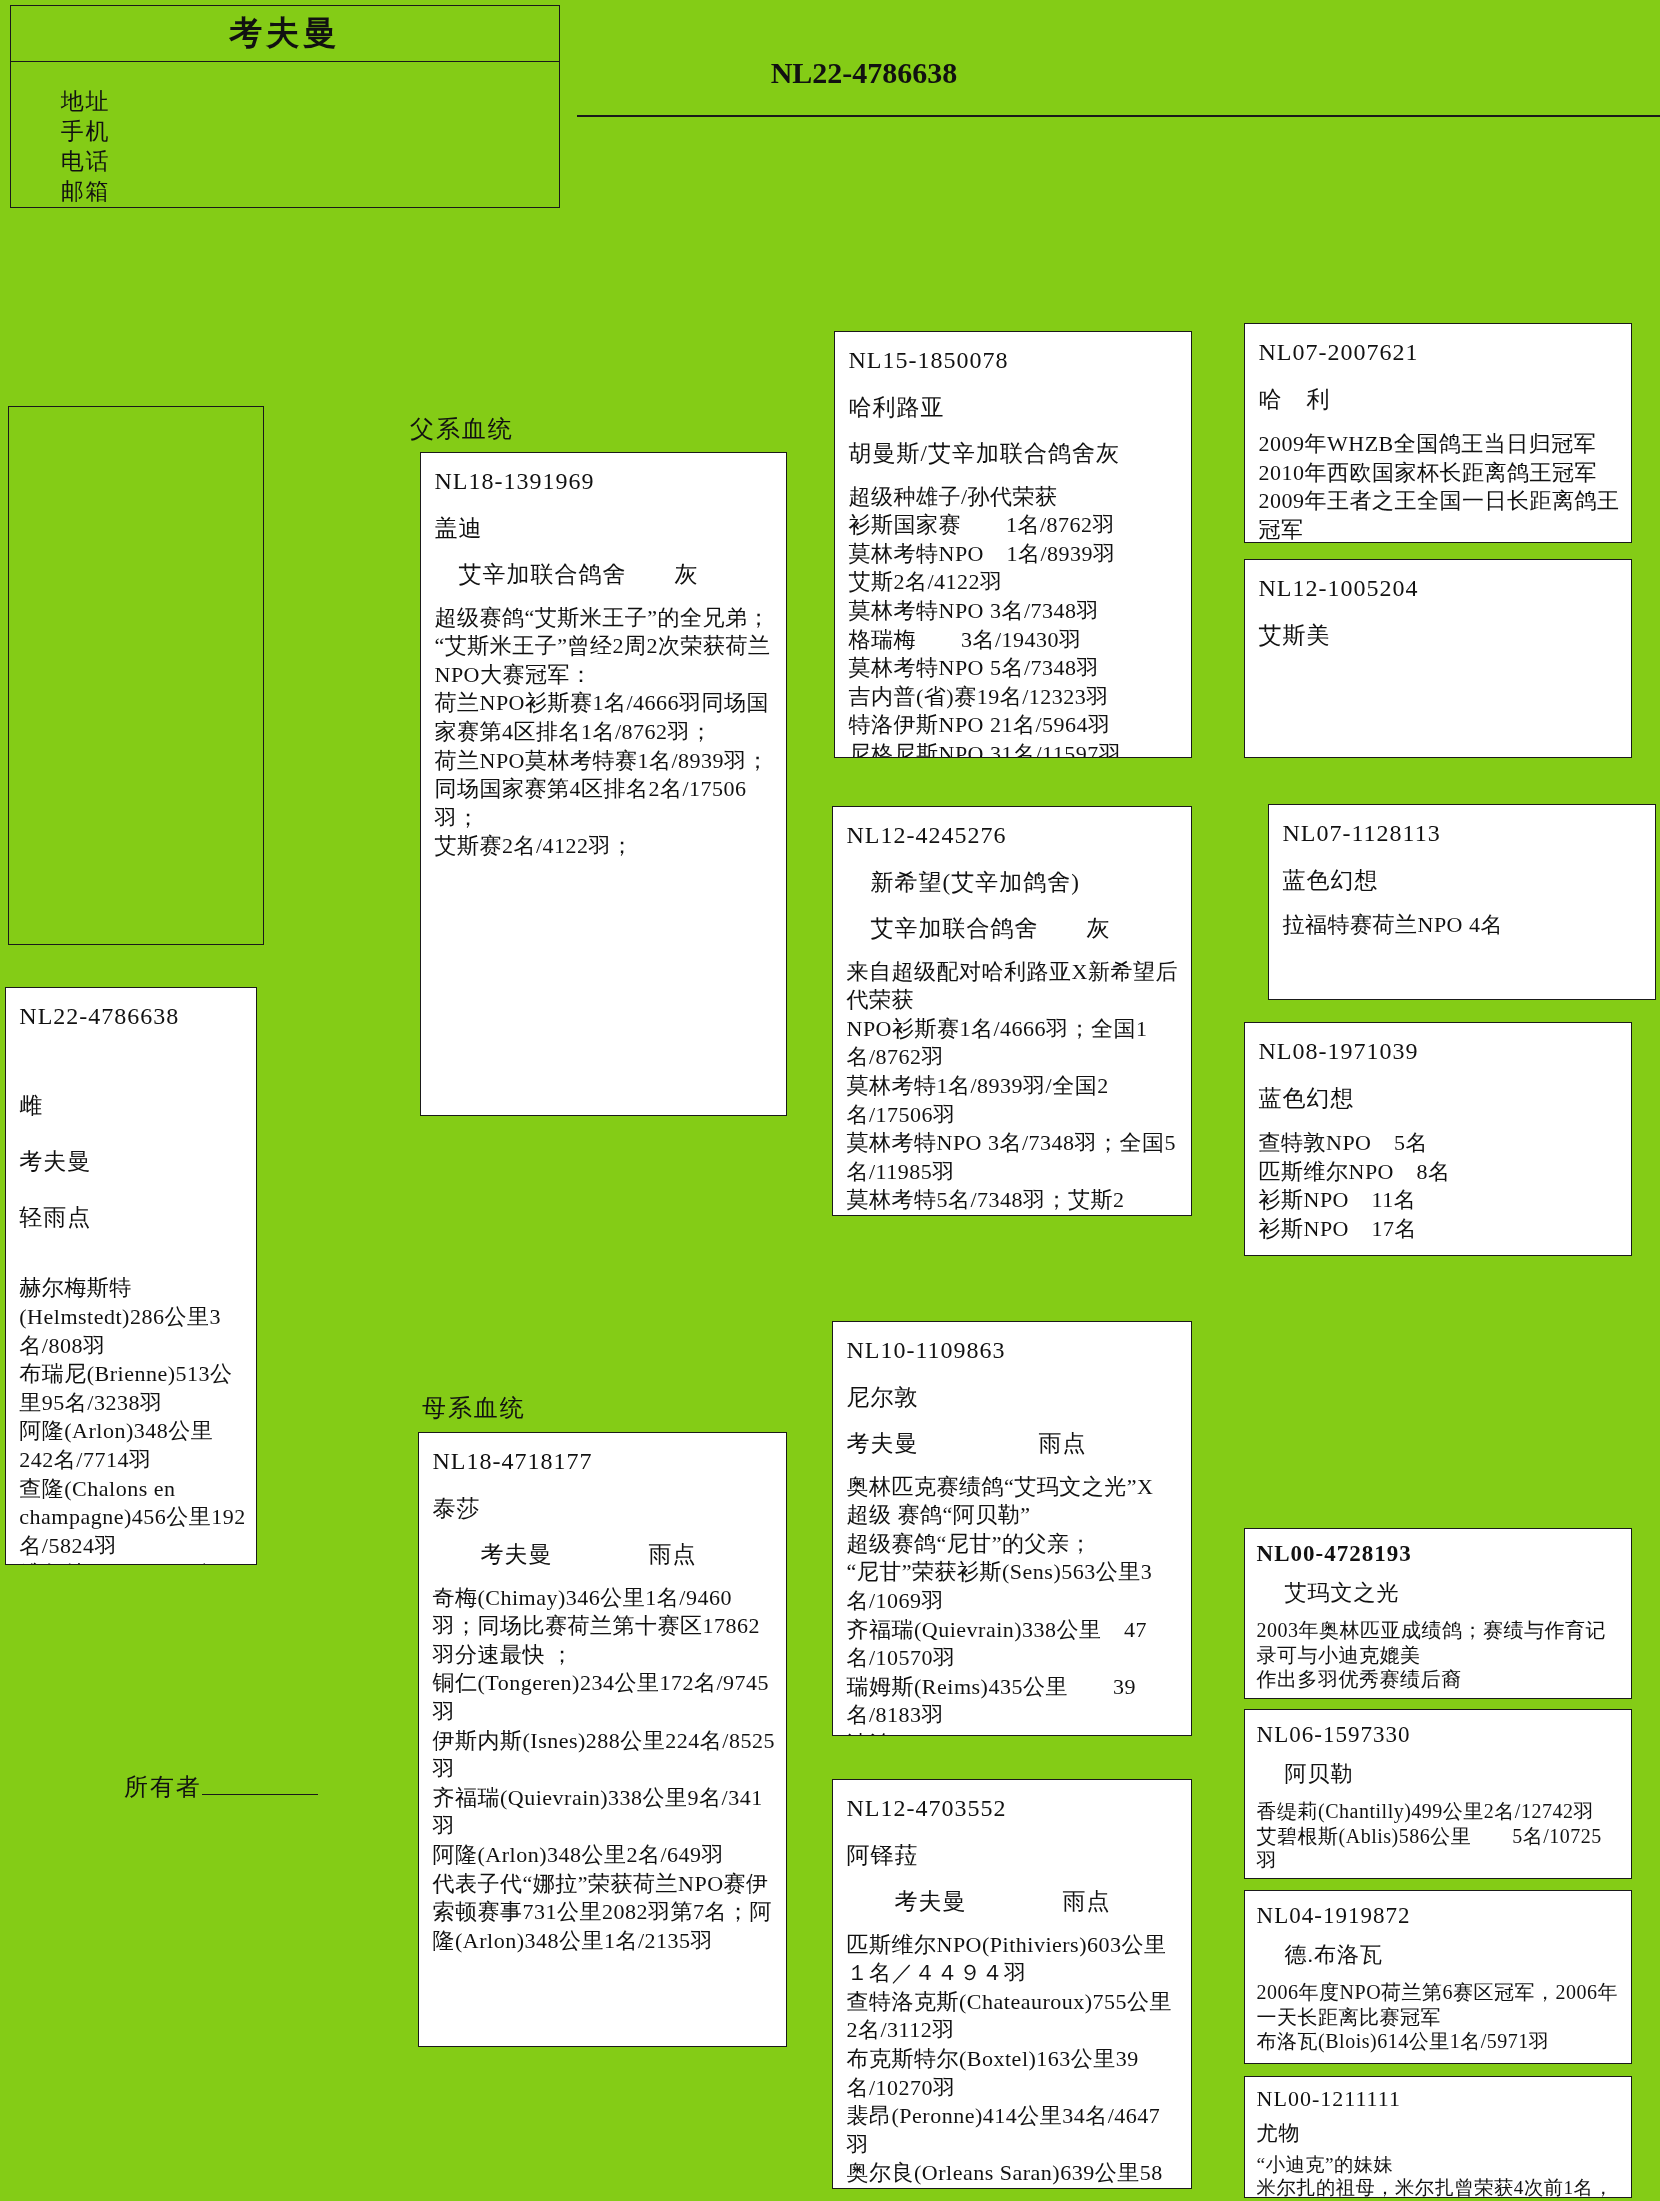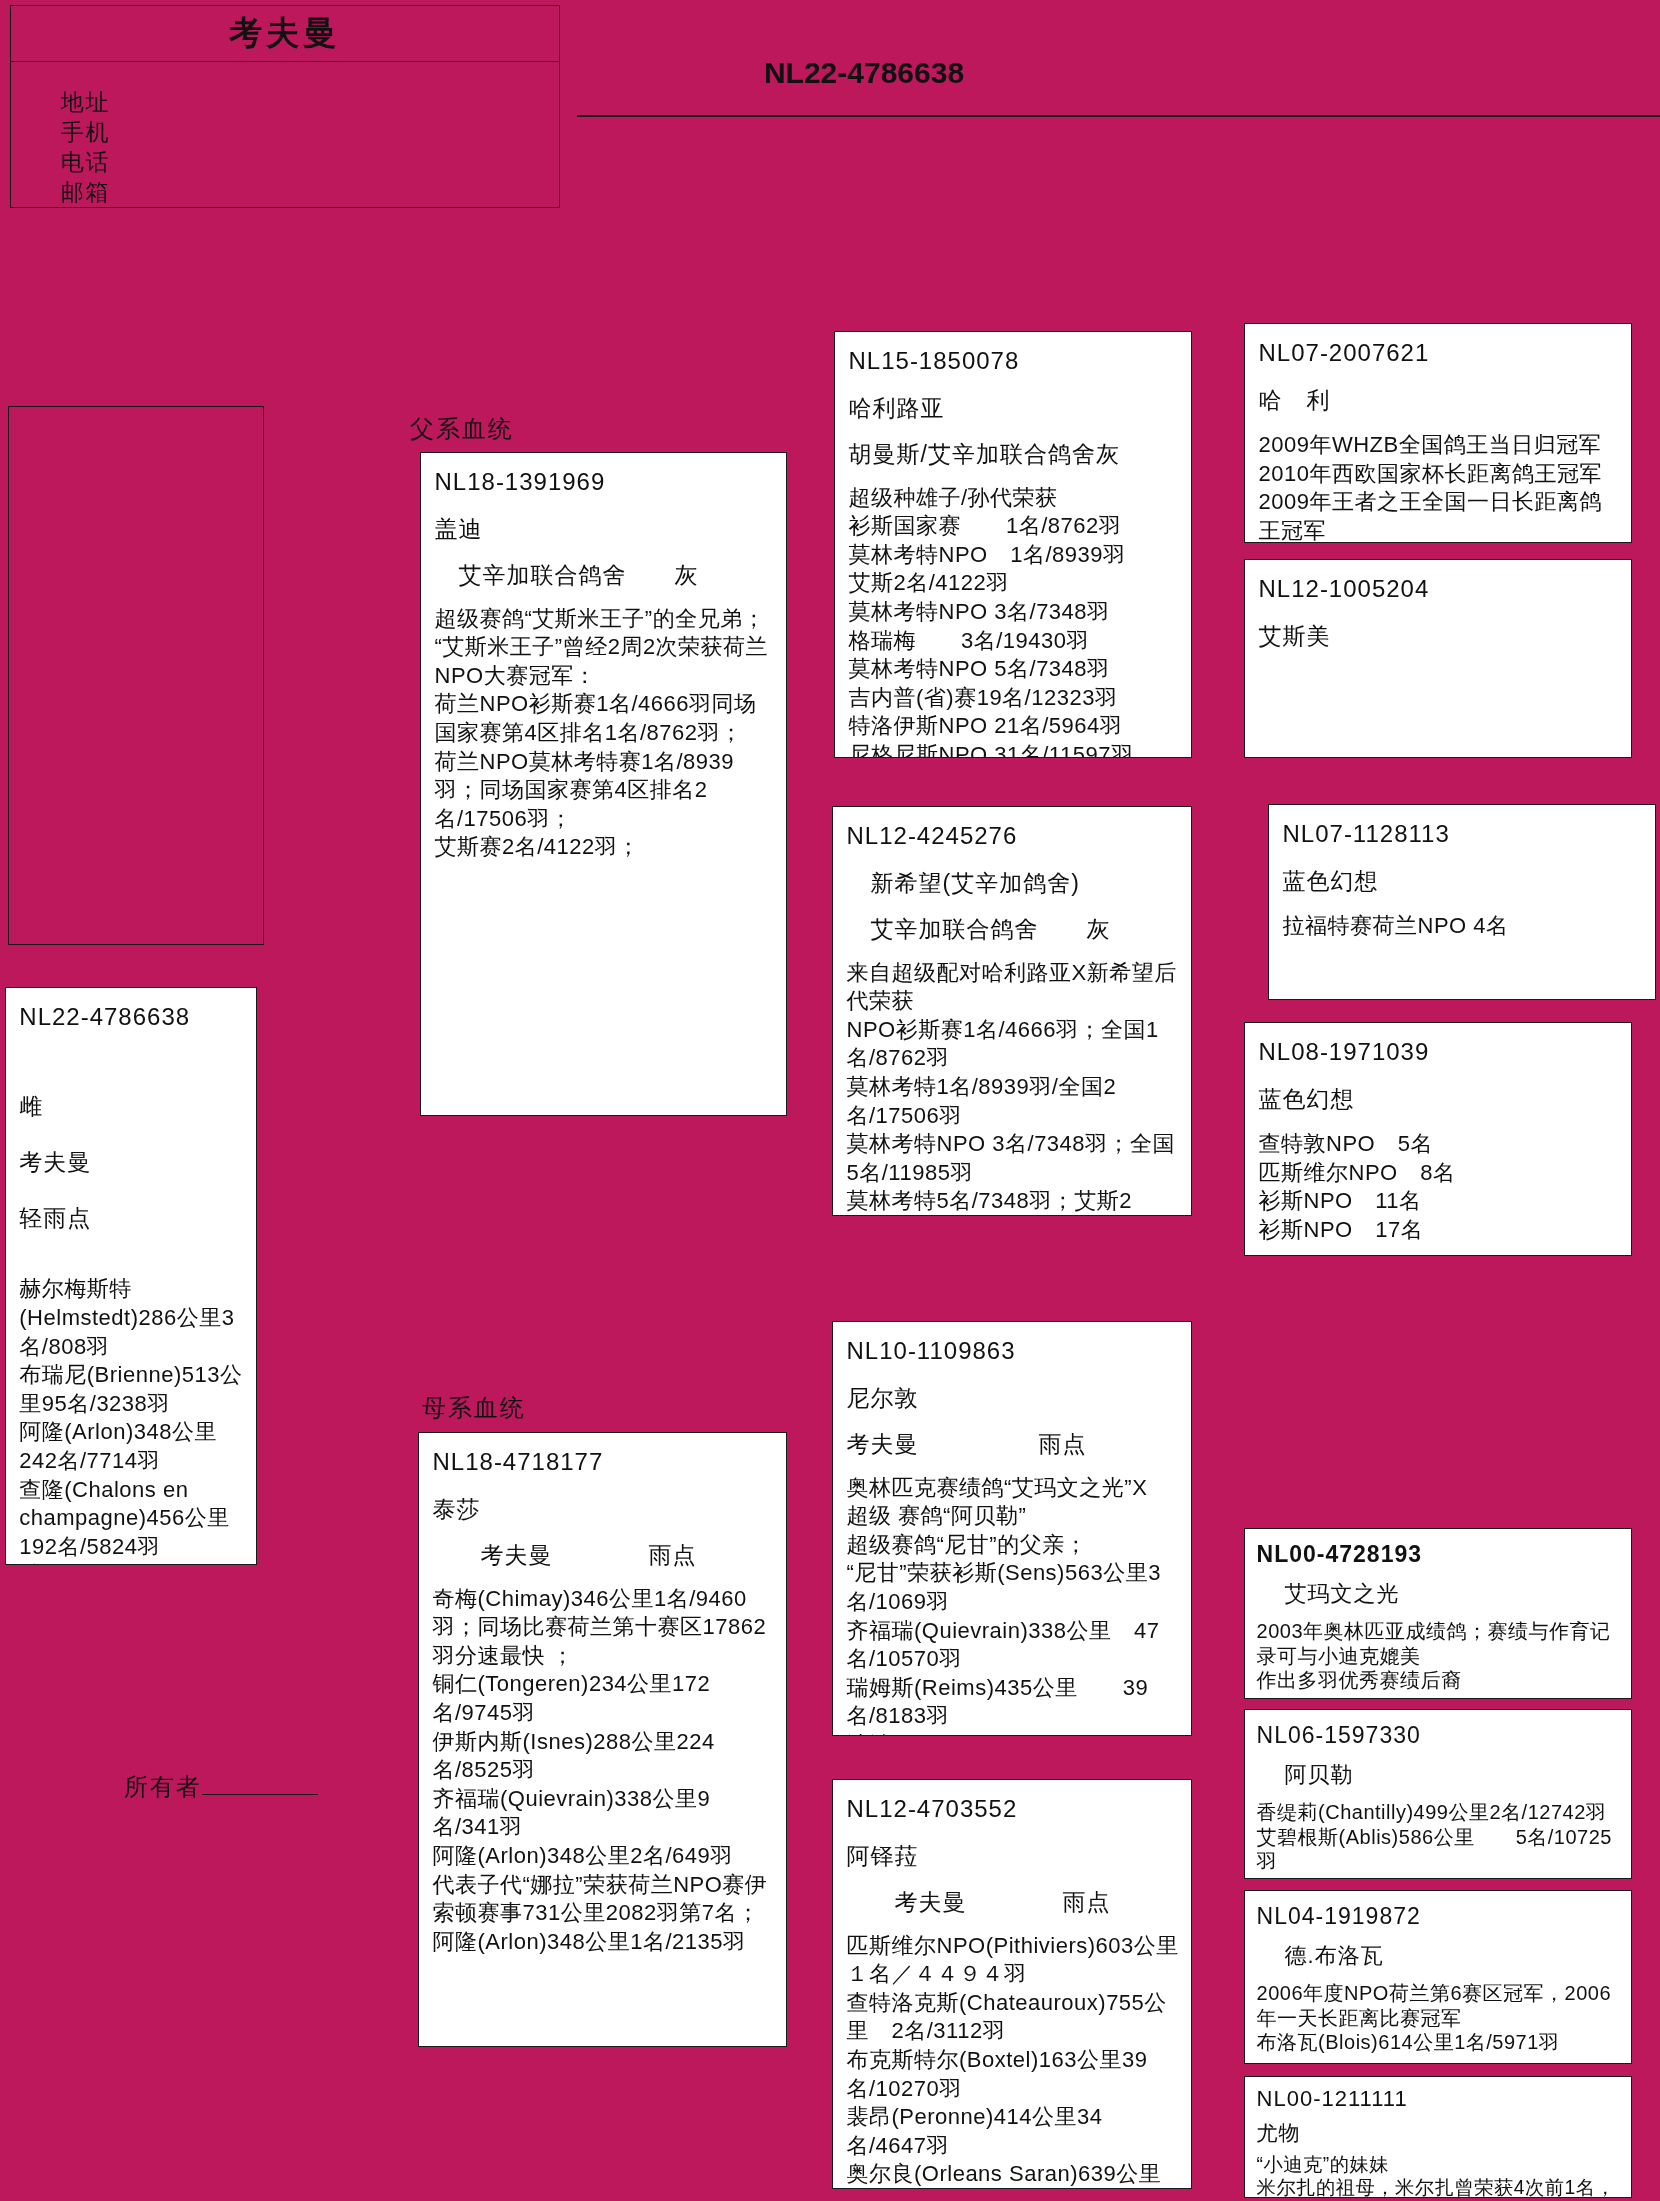--- a/index.html
+++ b/index.html
@@ -1,17 +1,17 @@
 <!DOCTYPE html>
 <html><head>
 <meta charset="utf-8">
 <style>
   html,body{margin:0;padding:0;background:#fff;}
-  #page{position:relative;width:1661px;height:2201px;background:#be185d;overflow:hidden;
-        font-family:Liberation Sans, sans-serif;color:#111;}
+  #page{position:relative;width:1661px;height:2201px;background:#84cc16;overflow:hidden;
+        font-family:Liberation Serif, serif;color:#111;}
   .abs{position:absolute;}
   
   .info-card{left:9.7px;top:4.8px;width:550px;height:203px;border:1.9px solid #1a1a1a;box-sizing:border-box;}
   .info-head{height:55px;border-bottom:1.9px solid #1a1a1a;display:flex;align-items:center;justify-content:center;}
   .info-title{font-size:33px;font-weight:bold;letter-spacing:3.9px;}
   .info-body{padding:25px 0 0 50px;}
   .info-field{font-size:23px;line-height:30px;letter-spacing:1.9px;}
   
   .page-ring{left:724px;top:56px;width:280px;text-align:center;font-size:30px;font-weight:bold;
              font-stretch:condensed;letter-spacing:0px;}

